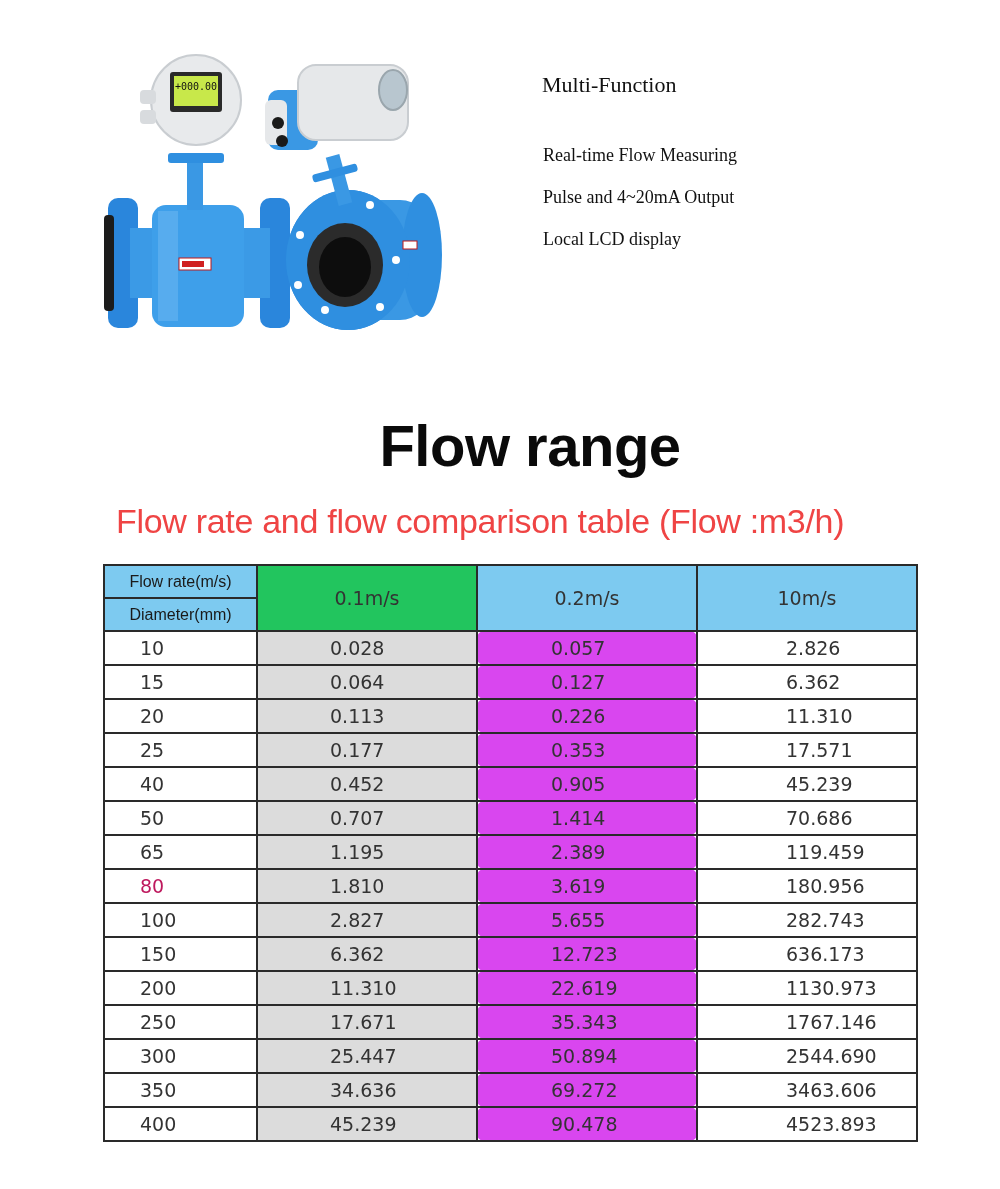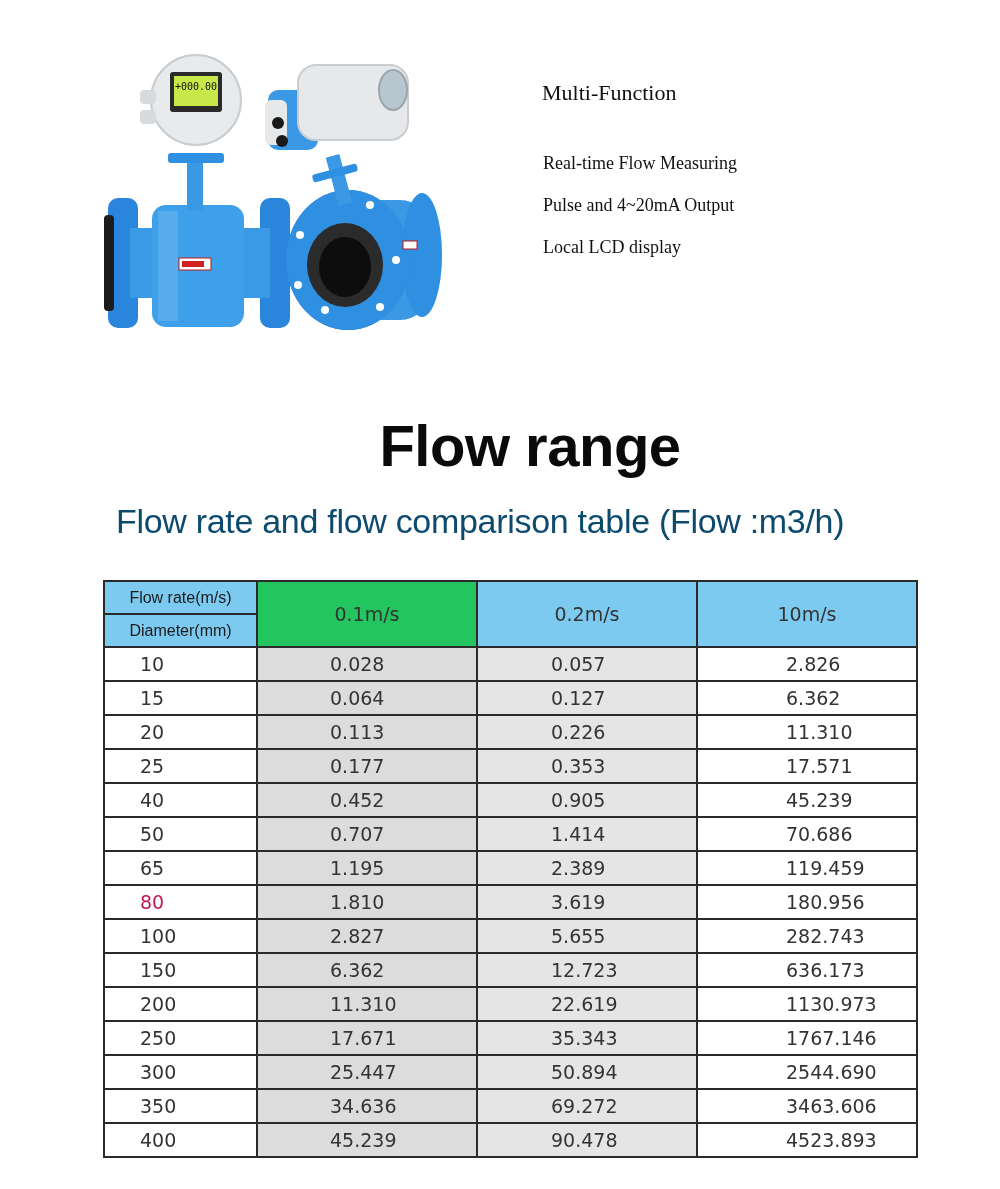--- a/index.html
+++ b/index.html
@@ -3,48 +3,48 @@
   <meta charset="utf-8">
   <style>
     html, body { margin: 0; padding: 0; background: #ffffff; }
     body { width: 1000px; height: 1189px; position: relative; overflow: hidden; }
 
     
     .product-area { position: absolute; left: 100px; top: 45px; width: 350px; height: 295px; text-align: center; }
     .product-area svg { width: 100%; height: 100%; display: block; }
 
     
-    .features { position: absolute; left: 542px; top: 80px; font-family: "Liberation Serif", "DejaVu Serif", serif; color: #111; }
+    .features { position: absolute; left: 542px; top: 72px; font-family: "Liberation Serif", "DejaVu Serif", serif; color: #111; }
     .features .feat-title { font-size: 22px; margin: 0 0 45px 0; }
     .features .feat-item { font-size: 18px; margin: 0 12px 18px 1px; height: 24px; line-height: 24px; }
 
     
     .section-title { position: absolute; left: 0; width: 1060px; top: 412px; text-align: center;
       font-family: "Liberation Sans", "DejaVu Sans", sans-serif; font-weight: bold; font-size: 58px; color: #0a0a0a; letter-spacing: -0.5px; }
     .section-subtitle { position: absolute; left: 116px; top: 502px;
-      font-family: "Liberation Sans", "DejaVu Sans", sans-serif; font-size: 34px; color: #0c4a6e; letter-spacing: -0.3px; }
+      font-family: "Liberation Sans", "DejaVu Sans", sans-serif; font-size: 34px; color: #ef4444; letter-spacing: -0.3px; }
 
     
     .flow-table { position: absolute; left: 103px; top: 564px; width: 813px;
-      border-collapse: collapse; font-family: "DejaVu Sans", "Liberation Sans", sans-serif; table-layout: fixed; margin-top: 16px; }
+      border-collapse: collapse; font-family: "DejaVu Sans", "Liberation Sans", sans-serif; table-layout: fixed; }
     .flow-table td, .flow-table th { border: 2px solid #2a2a2a; padding: 0; }
     .flow-table col.c0 { width: 153px; }
     .flow-table col.c1 { width: 220px; }
     .flow-table col.c2 { width: 220px; }
     .flow-table col.c3 { width: 220px; }
 
     .hdr-small { background: #7dcaf0; font-family: "Liberation Sans", "DejaVu Sans", sans-serif; font-weight: normal;
       font-size: 16px; color: #1a1a1a; height: 31px; text-align: center; }
     .hdr-main { background: #7dcaf0; font-weight: normal; font-size: 19px; color: #333; text-align: center; }
     .hdr-main.first { background: #22c55e; }
 
     .flow-table tbody td { height: 32px; font-size: 19px; color: #333; vertical-align: middle; }
     .flow-table tbody td.dia { padding-left: 35px; background: #fff; }
     .flow-table tbody td.v1 { background: #dcdcdc; padding-left: 72px; }
-    .flow-table tbody td.v2 { background: #e5e5e5; padding-left: 73px; }
+    .flow-table tbody td.v2 { background: #d946ef; padding-left: 73px; border-radius: 7px; }
     .flow-table tbody td.v3 { background: #fff; padding-left: 88px; }
     .flow-table tbody td.dia.muted { color: #be185d; }
   </style>
 </head>
 <body>
 
 <div class="product-area">
   <svg viewBox="0 0 350 295" xmlns="http://www.w3.org/2000/svg">
 
     <g>

